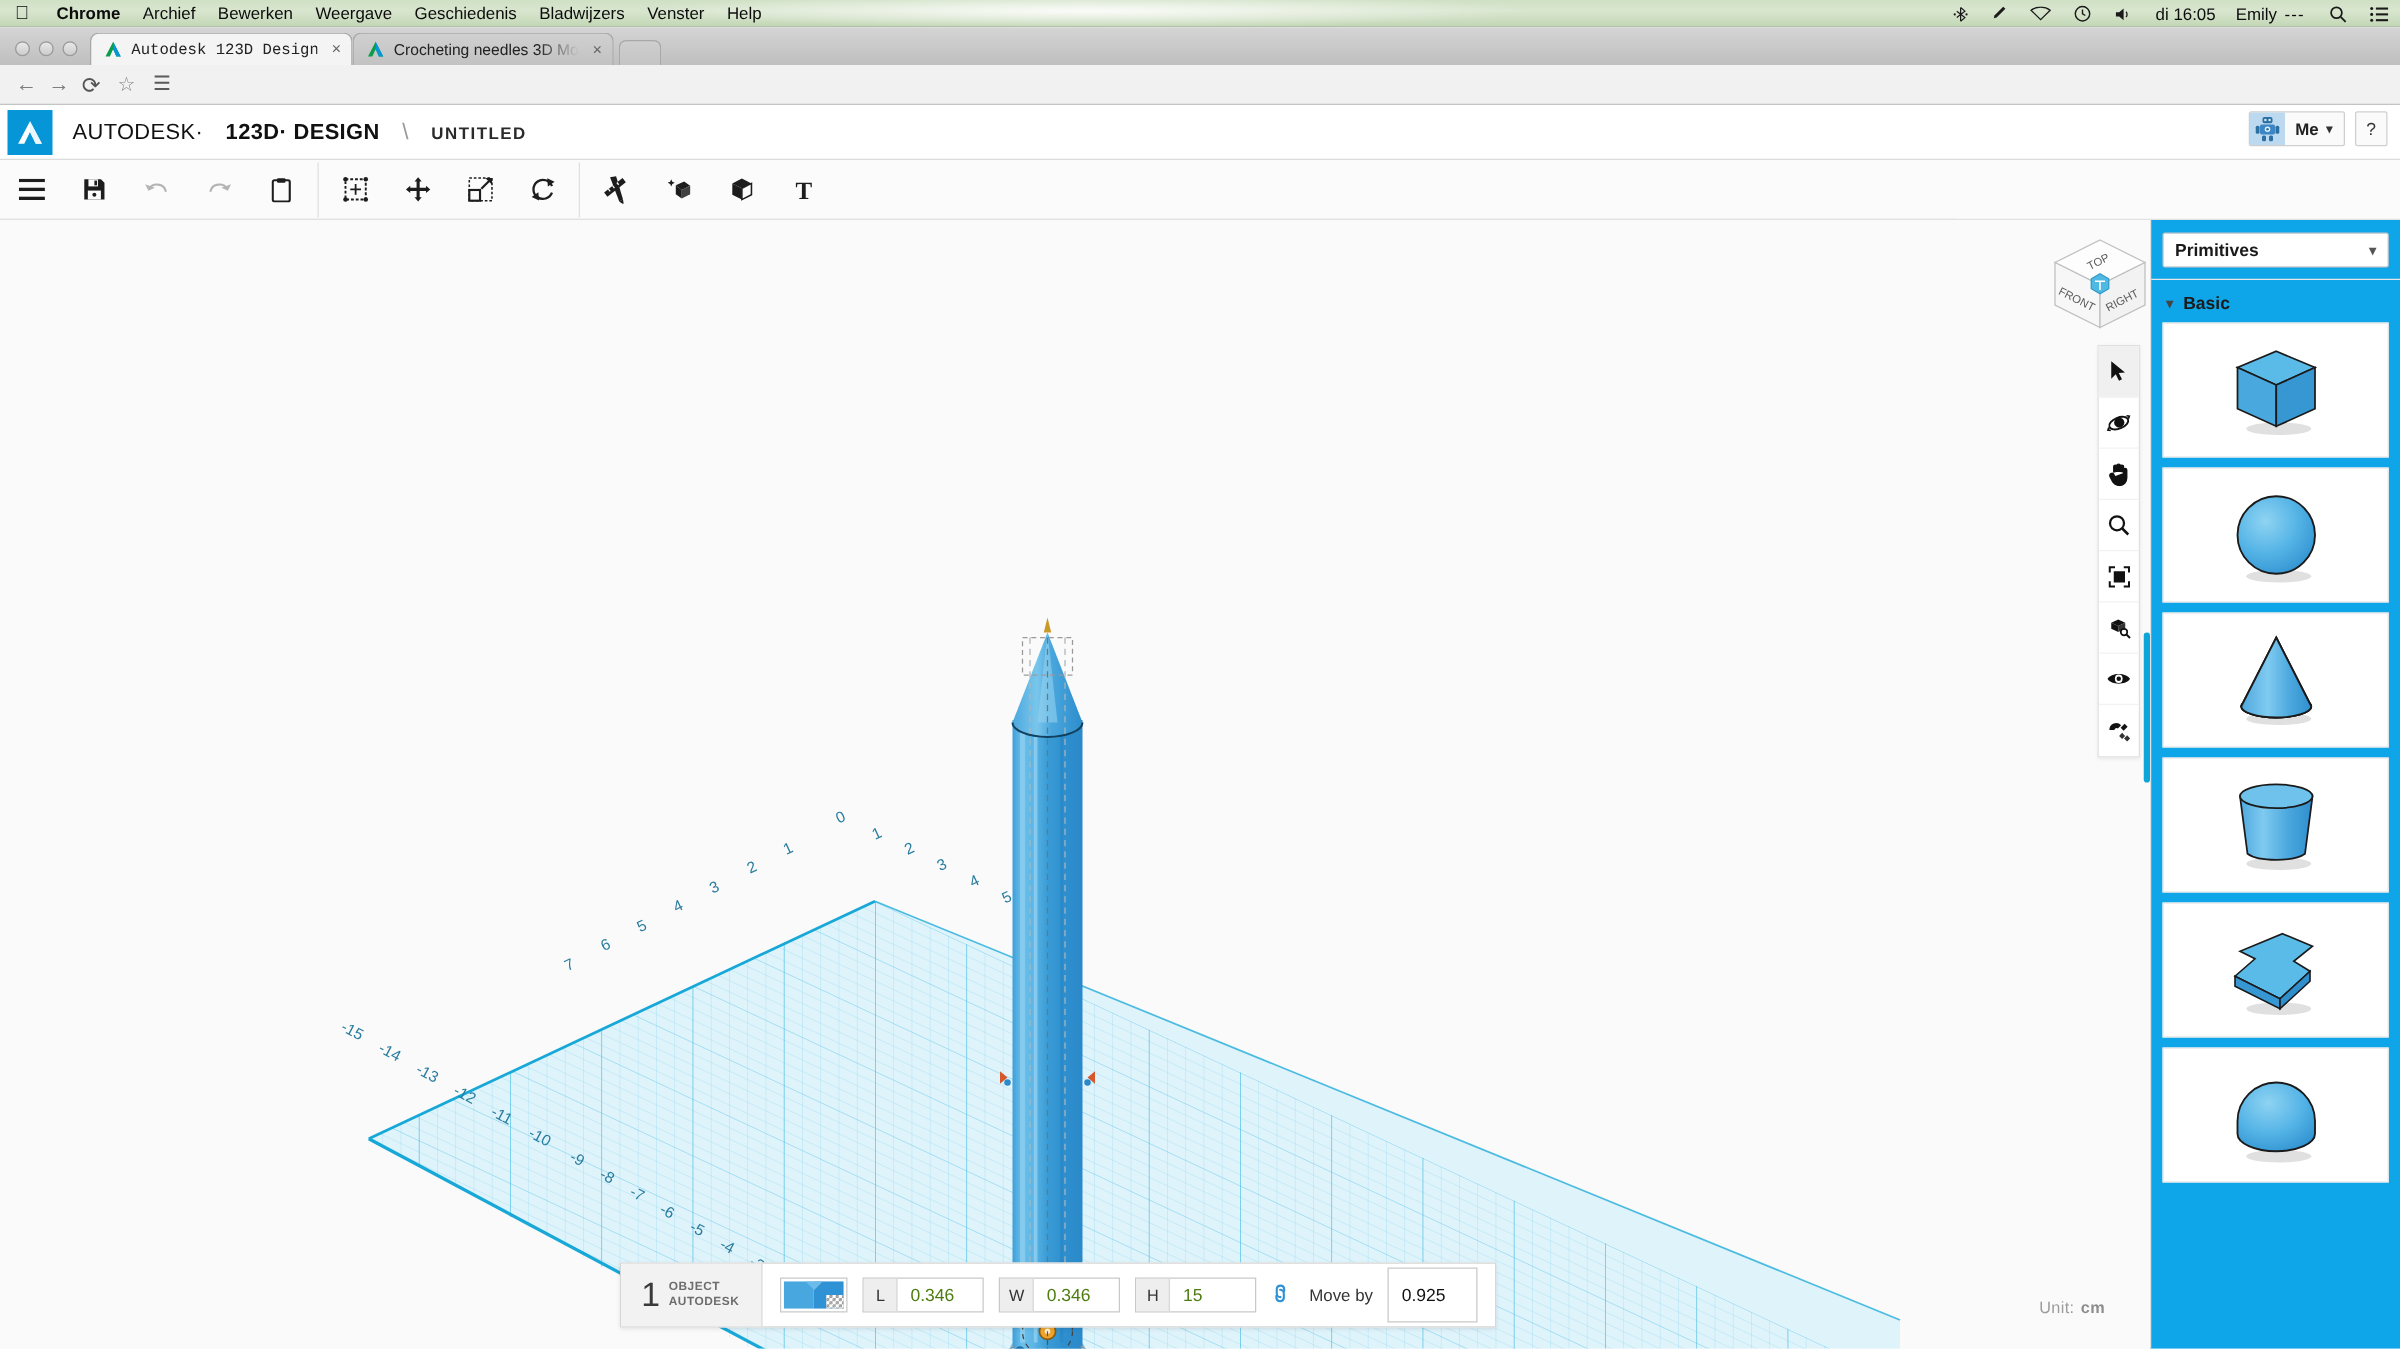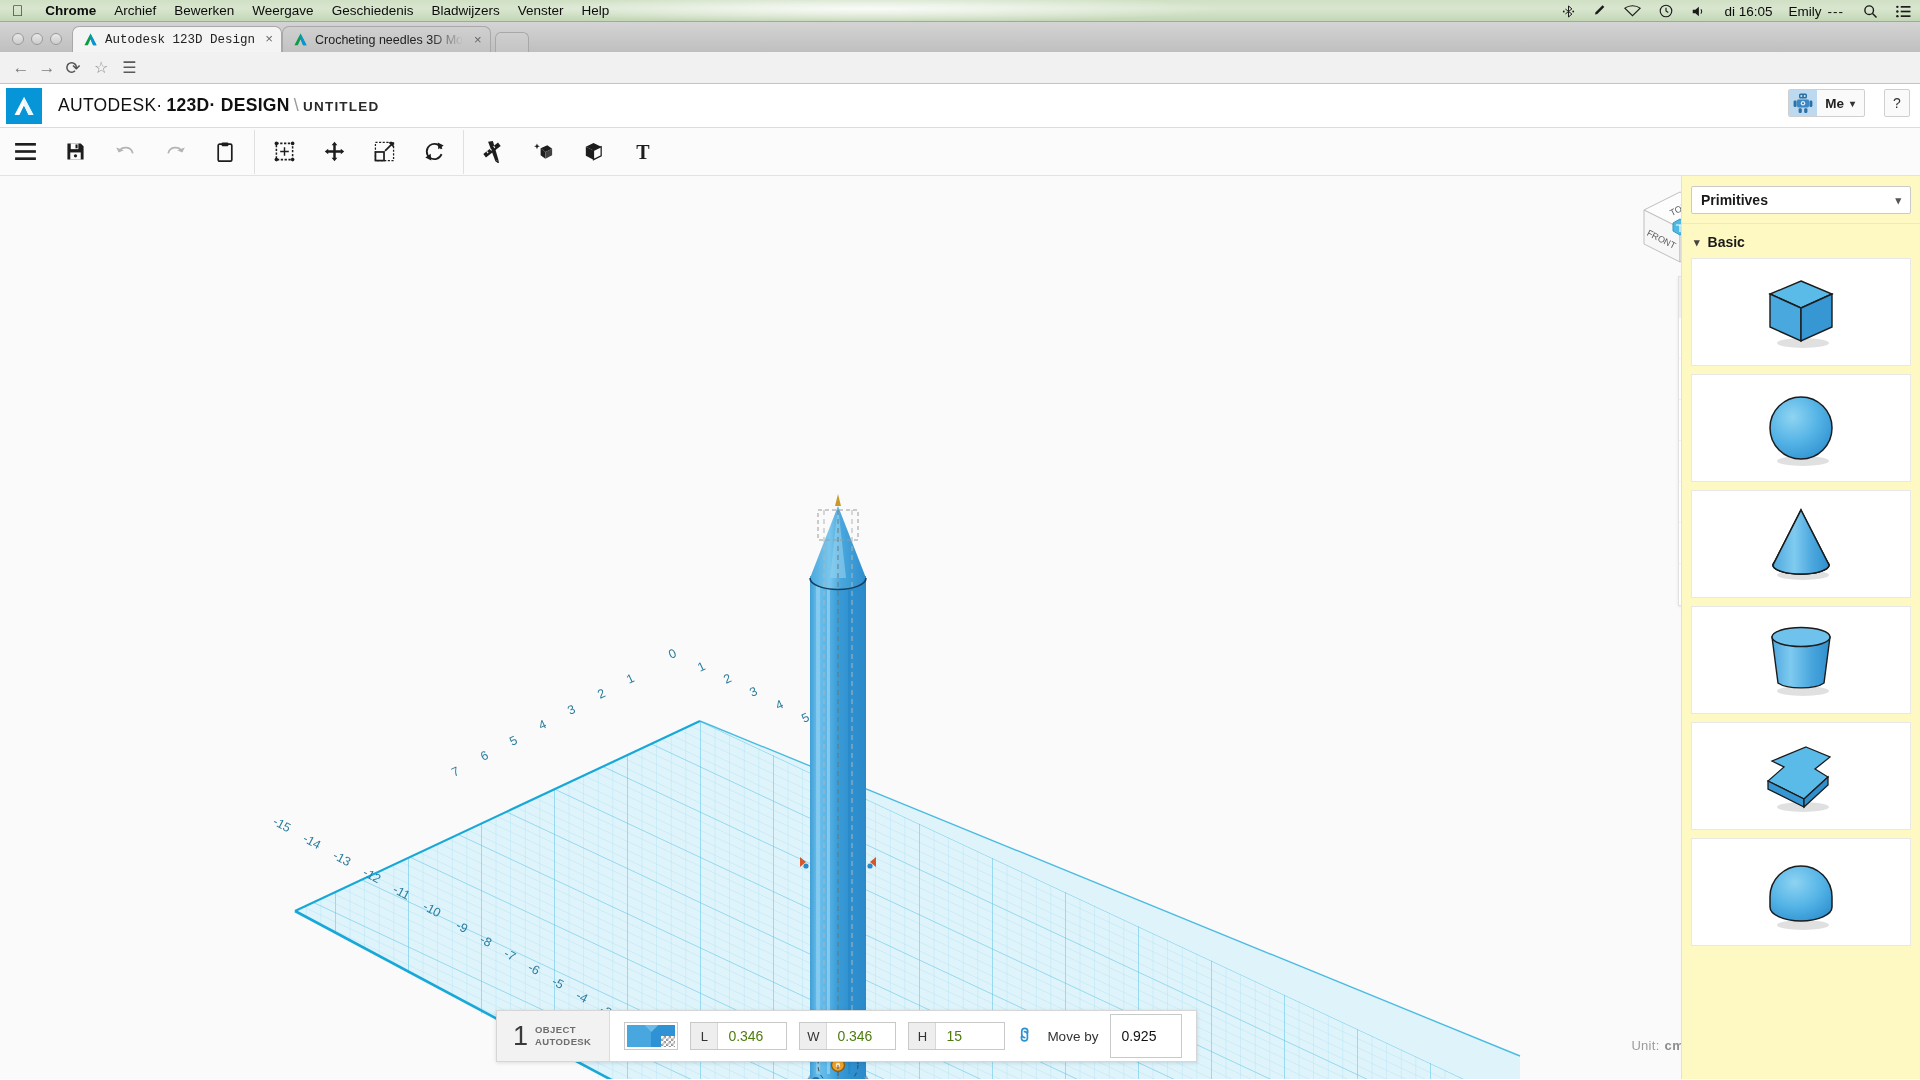--- a/index.html
+++ b/index.html
@@ -108,27 +108,27 @@
     height: 44px; background: #fff; border-bottom: 1px solid #dcdcdc;
     display: flex; align-items: center; position: relative;
   }
   .autologo {
     width: 36px; height: 36px; margin-left: 6px; background: #0696d7;
     display:flex; align-items:center; justify-content:center;
   }
   .autologo svg { display:block; }
   .apptitle {
     margin-left: 16px; font-size: 17.5px; letter-spacing: .3px;
-    display: flex; align-items: baseline; gap: 4px; color: #111;
+    display: flex; align-items: baseline; gap: 18px; color: #111;
   }
   .apptitle .light { font-weight: 400; }
   .apptitle .heavy { font-weight: 700; }
   .apptitle .sep { color: #999; font-weight:300; font-size: 18px;}
   .apptitle .untitled { font-size: 13.5px; letter-spacing: 1.2px; font-weight: 600; color:#2a2a2a;}
-  .header-right { position: absolute; right: 10px; top: 5px; display:flex; gap:19px; align-items:flex-start;}
+  .header-right { position: absolute; right: 10px; top: 5px; display:flex; gap:8px; align-items:flex-start;}
   .mebtn {
     height: 28px; border: 1px solid #cfcfcf; background:#fafafa;
     display: flex; align-items: center; border-radius: 2px; overflow:hidden;
     font-size: 13.5px; font-weight: bold; color:#222;
   }
   .avatar { width: 28px; height: 28px; background:#bcd9ef; display:flex;align-items:center;justify-content:center;}
   .mebtn .melabel { padding: 0 6px 0 8px; }
   .mebtn .caret { padding-right: 9px; font-size: 10px; color:#333;}
   .helpbtn {
     width: 26px; height: 28px; border:1px solid #cfcfcf; background:#fafafa;
@@ -228,22 +228,22 @@
     padding:0 10px; display:flex; align-items:center; font-size:14px; color:#111; min-width:72px;
   }
   .unit {
     position:absolute; right: 236px; bottom: 26px;
     font-size: 13px; color:#9c9c9c; letter-spacing:.3px;
   }
   .unit b { font-weight:600; color:#8d8d8d; margin-left:5px;}
 
   
   .rpanel {
-    position:absolute; right:0; top: 0; width: 239px; height: 903px;
-    background:#fef9c3; border-left:1px solid #e0e0e0;
+    position:absolute; right:0; top: 0; width: 200px; height: 903px;
+    background:#0ea5e9; border-left:1px solid #e0e0e0;
   }
   .rpanel-top { padding: 10px 9px 9px 9px; border-bottom:1px solid #e6e6e6;}
   .dropdown {
     height: 28px; background:#fff; border:1px solid #cacaca; border-radius:2px;
     display:flex; align-items:center; justify-content:space-between;
     padding: 0 9px; font-size:14px; font-weight:bold; color:#1a1a1a;
   }
   .dropdown .dcaret { font-size:11px; color:#555; }
   .section-hdr {
     display:flex; align-items:center; gap:8px;

